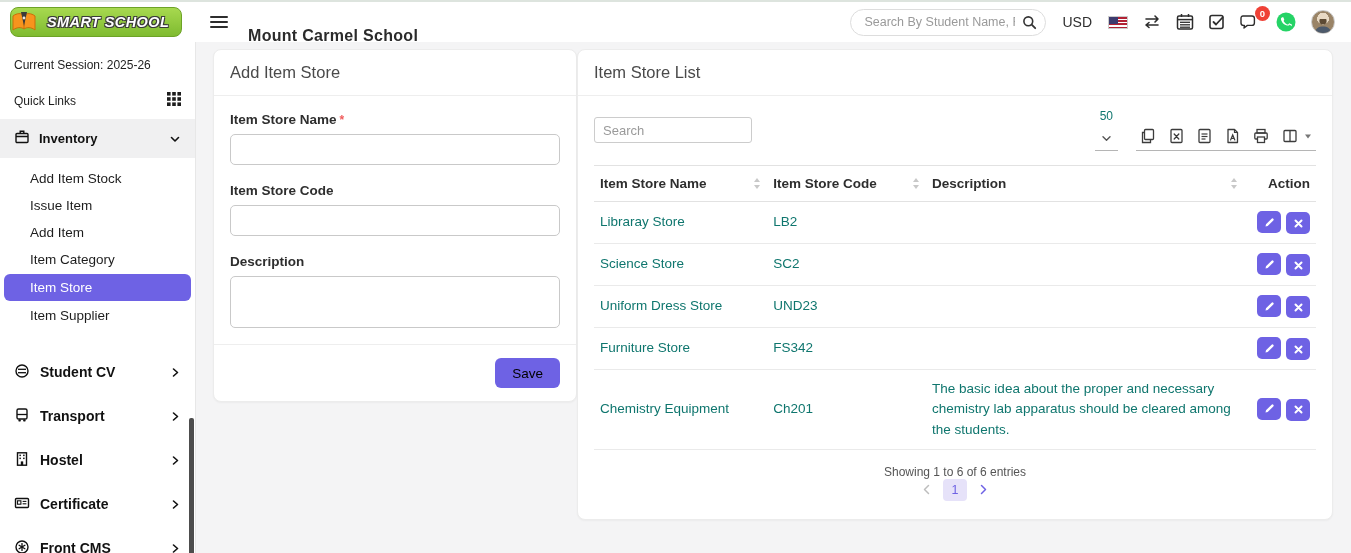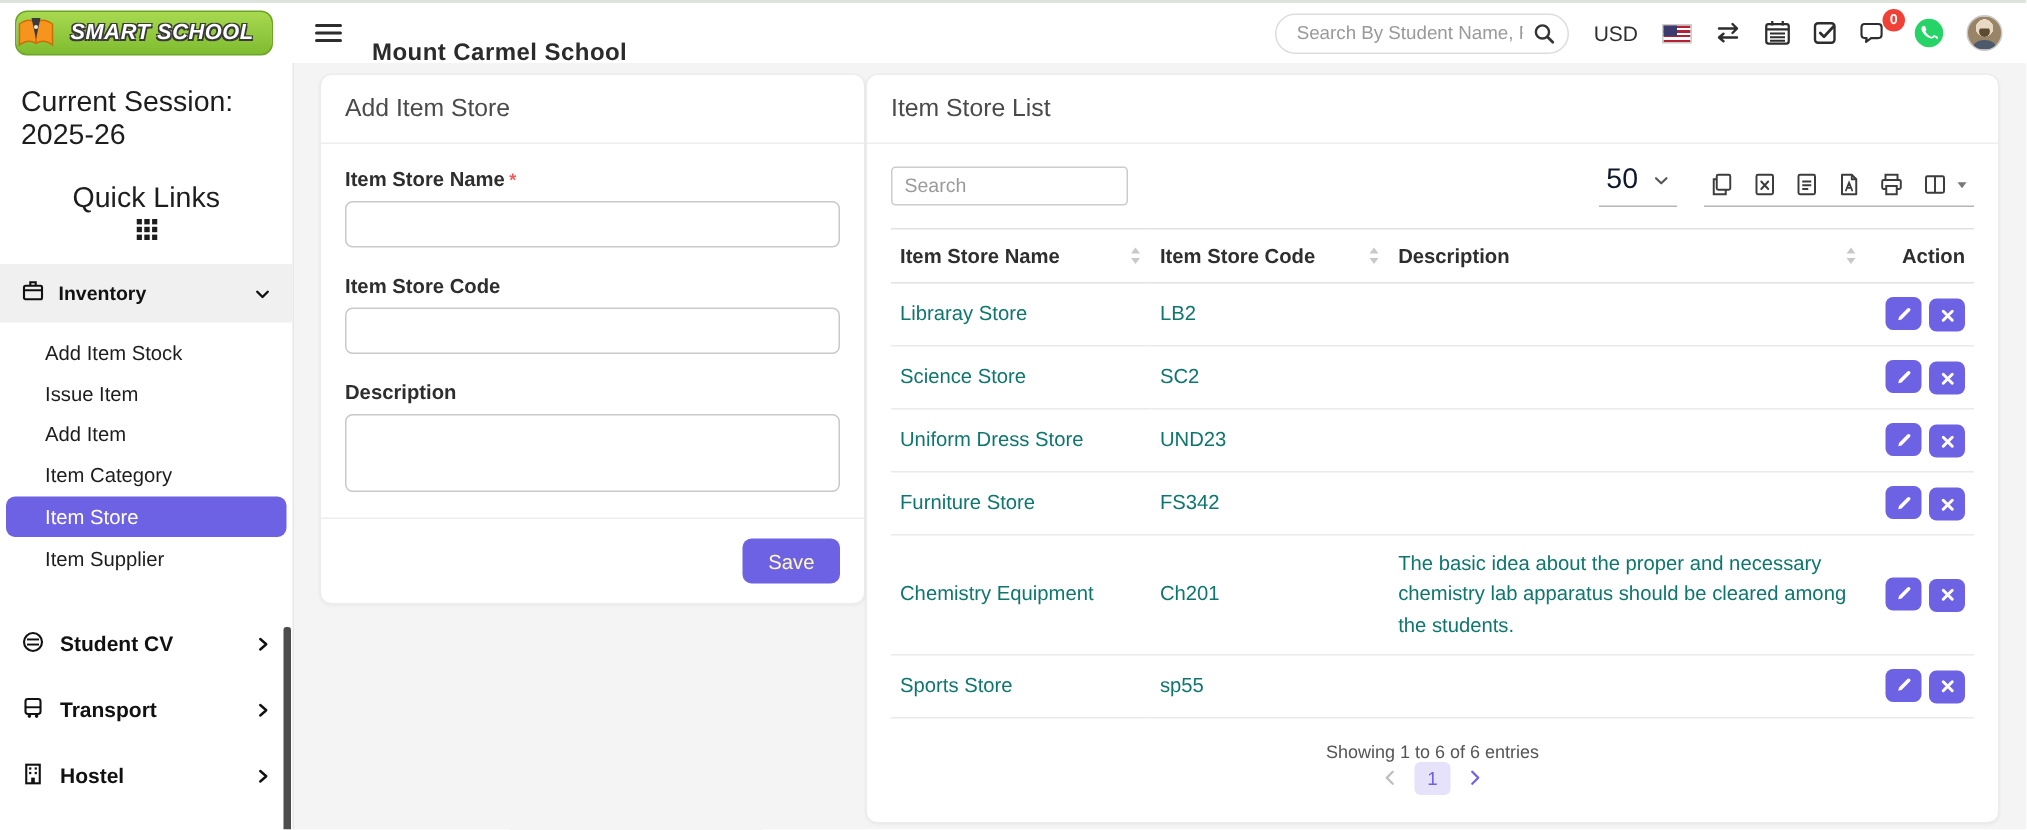--- a/index.html
+++ b/index.html
@@ -38,22 +38,22 @@
   .avatar { width:24px; height:24px; border-radius:50%; border:1px solid #c9c9c9;
             background:radial-gradient(circle at 50% 35%, #e8d9c4 0 32%, #9a8467 33% 100%);
             overflow:hidden; display:flex; align-items:flex-end; justify-content:center; cursor:pointer; }
 
   
   .page-body { display:flex; height:511px; }
   .sidebar { width:196px; flex:0 0 196px; background:#fff; border-right:1px solid #e7e7e7;
              position:relative; padding-top:6px; overflow:hidden; }
   .scroll-thumb { position:absolute; right:1px; top:376px; width:5px; height:140px; background:#4d4d4d; border-radius:2px; }
 
-  .side-row { padding:10px 14px; font-size:19px; color:#1d1d1d; }
-  .quick-links { display:flex; align-items:center; justify-content:space-between; cursor:pointer;flex-direction:column; }
+  .side-row { padding:10px 14px; font-size:12px; color:#1d1d1d; }
+  .quick-links { display:flex; align-items:center; justify-content:space-between; cursor:pointer; }
   .inv-header { background:#f0f0f1; display:flex; align-items:center; gap:9px;
                 padding:10px 14px; font-size:13px; font-weight:700; color:#111; cursor:pointer; }
   .inv-header .chev { margin-left:auto; display:flex; }
   .sub-list { padding:7px 0 9px; }
   .sub-item { padding:6px 14px 6px 30px; font-size:13.5px; color:#1d1d1d; cursor:pointer; line-height:15px; }
   .sub-item.active { background:#6e62e4; color:#fff; border-radius:6px; margin:1px 4px; padding:6px 14px 6px 26px; }
   .menu-group { margin-top:12px; }
   .menu-item { display:flex; align-items:center; gap:10px; padding:12.5px 14px;
                font-size:14px; font-weight:700; color:#111; cursor:pointer; }
   .menu-item .chev { margin-left:auto; display:flex; }
@@ -67,32 +67,32 @@
   .form-body { padding:16px 16px 12px; }
   .field { margin-bottom:18px; }
   .field:last-child { margin-bottom:0; }
   .field label { display:block; font-size:13.5px; font-weight:600; color:#2e2e2e; margin-bottom:7px; }
   .req { color:#f05c5c; margin-left:3px; font-size:12px; }
   .field input { width:100%; height:31px; border:1px solid #c9c9c9; border-radius:5px; padding:0 9px;
                  font-size:13px; color:#333; outline:none; font-family:"Liberation Sans", sans-serif; }
   .field textarea { width:100%; height:52px; border:1px solid #c9c9c9; border-radius:5px; padding:6px 9px;
                     font-size:13px; color:#333; resize:none; outline:none; font-family:"Liberation Sans", sans-serif; }
   .form-footer { border-top:1px solid #eee; padding:13px 16px; display:flex; justify-content:flex-end; }
-  .save-btn { background:#6e62e4; color:#fef9c3; border:none; border-radius:6px; height:30px; padding:0 17px;
+  .save-btn { background:#6e62e4; color:#000000; border:none; border-radius:6px; height:30px; padding:0 17px;
               font-size:13.5px; cursor:pointer; font-family:"Liberation Sans", sans-serif; }
 
   
   .list-card { flex:1; }
   .toolbar { padding:13px 16px 12px; display:flex; align-items:center; justify-content:space-between; }
   .tbl-search { width:158px; height:26px; border:1px solid #ccc; border-radius:3px; padding:0 8px;
                 font-size:13px; color:#444; outline:none; font-family:"Liberation Sans", sans-serif; }
   .tbl-search::placeholder { color:#9a9a9a; }
   .toolbar-right { display:flex; align-items:flex-end; gap:18px; }
-  .len-select { display:flex; align-items:center; gap:10px; font-size:19px; color:#0f172a;
-                border-bottom:1px solid #b5b5b5; padding:0 5px 6px; cursor:pointer; }
+  .len-select { display:flex; align-items:center; gap:10px; font-size:12px; color:#0f766e;
+                border-bottom:1px solid #b5b5b5; padding:0 5px 6px; cursor:pointer;flex-direction:column; }
   .icon-strip { display:flex; align-items:center; gap:13px; border-bottom:1px solid #b5b5b5;
                 padding:0 4px 6px; }
   .icon-strip .exp { display:flex; align-items:center; cursor:pointer; }
   .colvis-caret { margin-left:-7px; }
 
   table.data { width:calc(100% - 32px); margin:2px 16px 0; border-collapse:collapse; }
   .data th { font-size:13.5px; font-weight:700; color:#2e2e2e; text-align:left; padding:10px 6px;
              border-top:1px solid #e2e2e2; border-bottom:1px solid #e2e2e2; cursor:pointer; }
   .data th .th-flex { display:flex; align-items:center; justify-content:space-between; gap:6px; }
   .data th.action-col { text-align:right; }
@@ -518,34 +518,20 @@
             <td class="act"><button class="act-btn">
                   <svg width="11" height="11" viewBox="0 0 11 11">
                     <path d="M1.5 9.5 L2 7.3 L7.6 1.7 A1 1 0 0 1 9.3 3.4 L3.7 9 Z" fill="#fff"></path>
                   </svg>
                 </button><button class="act-btn">
                   <svg width="9" height="9" viewBox="0 0 9 9">
                     <path d="M1.5 1.5 L7.5 7.5 M7.5 1.5 L1.5 7.5" stroke="#fff" stroke-width="2" stroke-linecap="round"></path>
                   </svg>
                 </button></td>
           </tr>
-          <tr>
-            <td>Sports Store</td>
-            <td>sp55</td>
-            <td></td>
-            <td class="act"><button class="act-btn">
-                  <svg width="11" height="11" viewBox="0 0 11 11">
-                    <path d="M1.5 9.5 L2 7.3 L7.6 1.7 A1 1 0 0 1 9.3 3.4 L3.7 9 Z" fill="#fff"></path>
-                  </svg>
-                </button><button class="act-btn">
-                  <svg width="9" height="9" viewBox="0 0 9 9">
-                    <path d="M1.5 1.5 L7.5 7.5 M7.5 1.5 L1.5 7.5" stroke="#fff" stroke-width="2" stroke-linecap="round"></path>
-                  </svg>
-                </button></td>
-          </tr>
         </tbody>
       </table>
 
       <div class="list-footer">
         <span class="showing">Showing 1 to 6 of 6 entries</span>
         <div class="pager">
           <button class="pg-prev">
             <svg width="9" height="11" viewBox="0 0 9 11">
                 <polyline points="6.5,1.5 2.5,5.5 6.5,9.5" fill="none" stroke="#bdbdbd" stroke-width="1.5" stroke-linecap="round" stroke-linejoin="round"></polyline>
               </svg>

